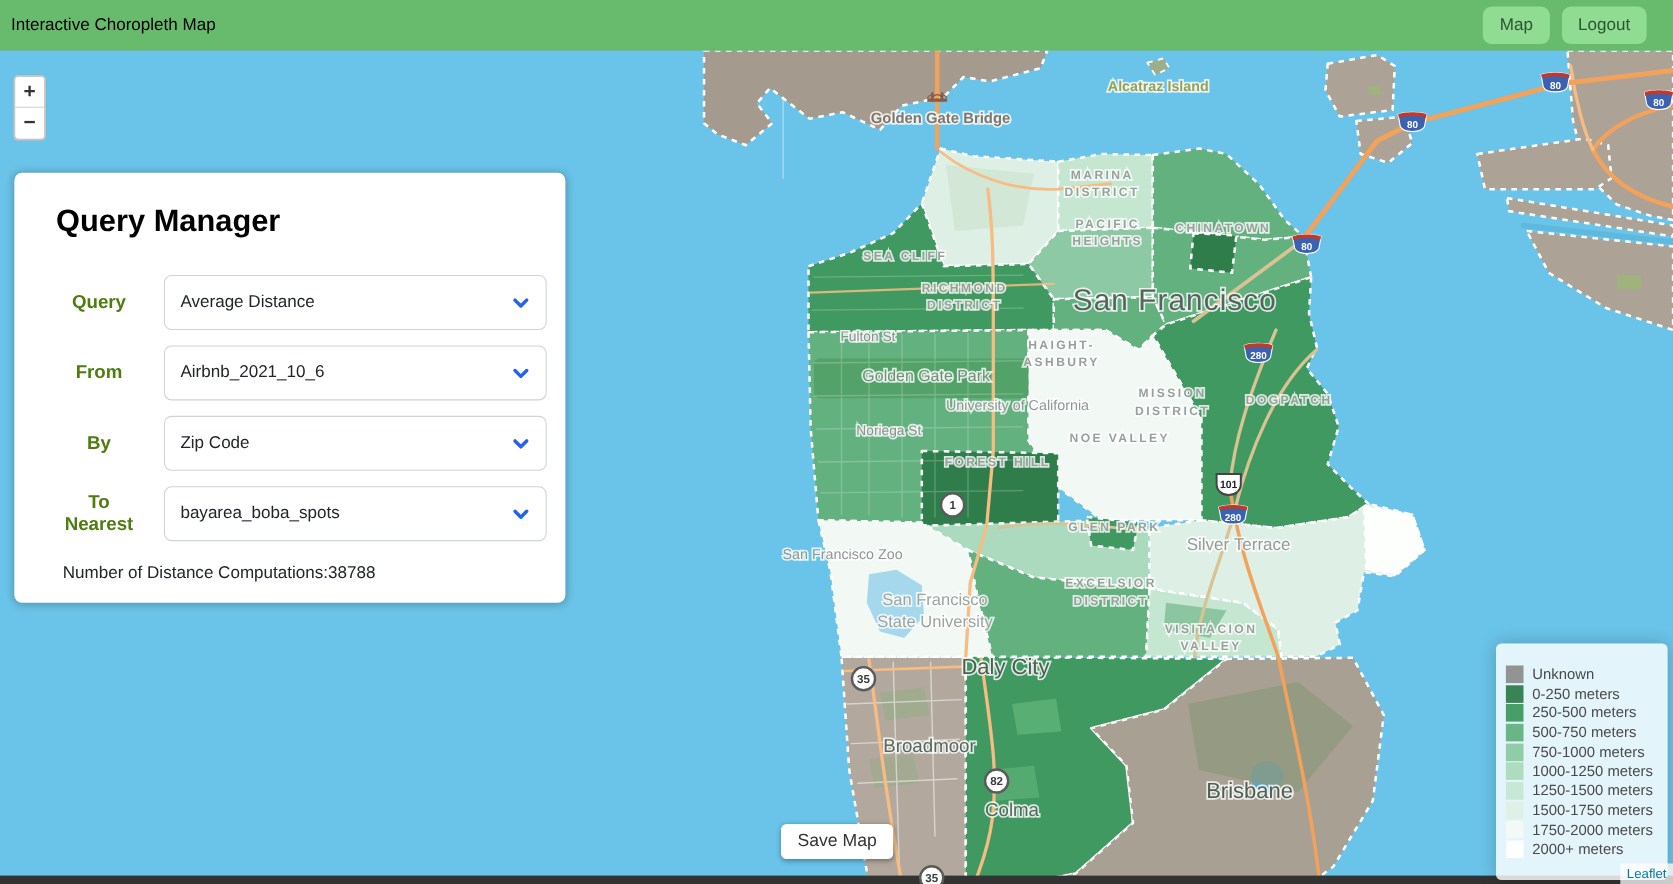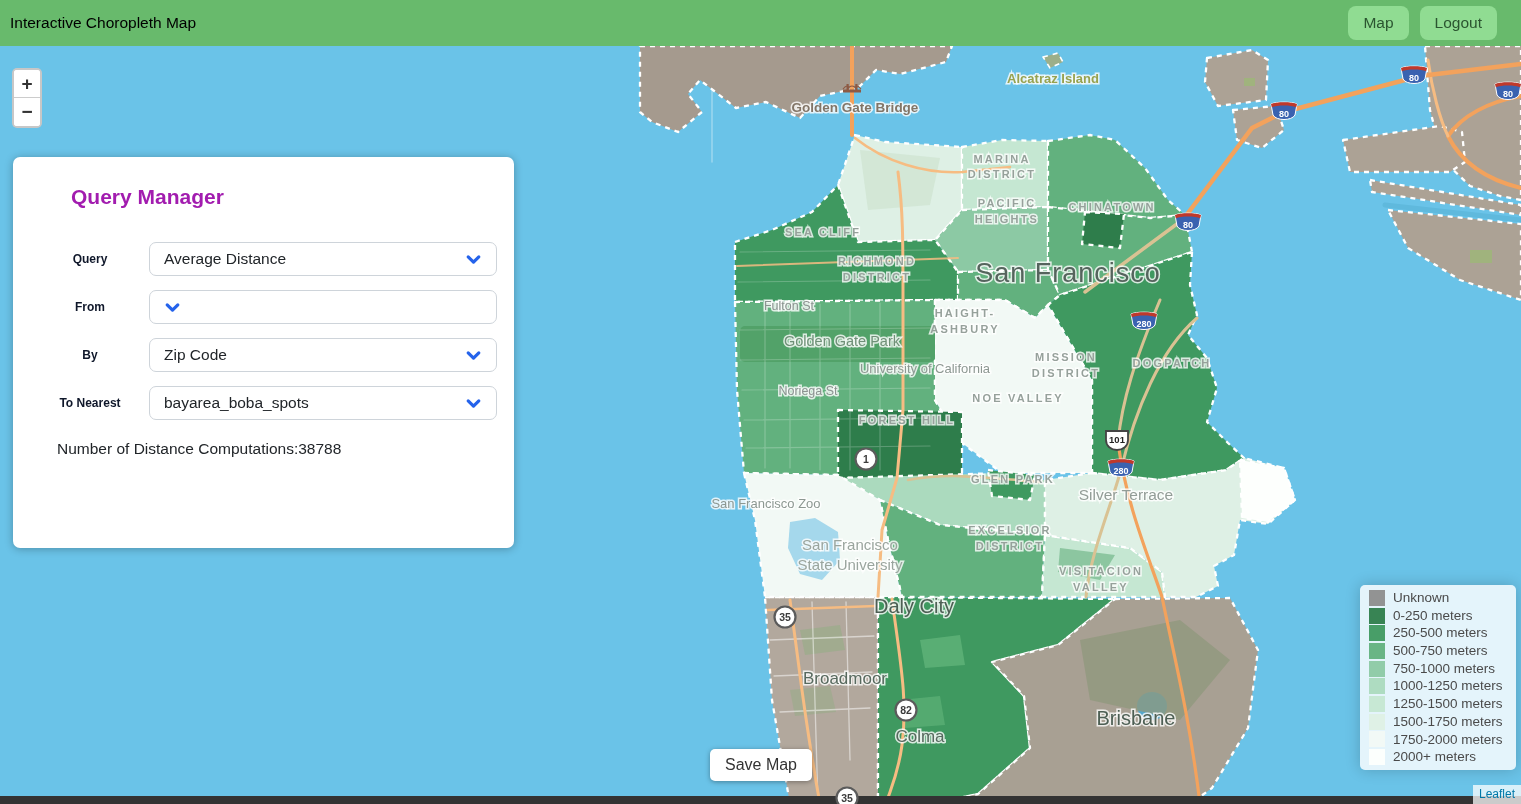--- a/index.html
+++ b/index.html
@@ -36,36 +36,36 @@
 
   
   .zoom-ctl { position: absolute; top: 68px; left: 12px; width: 30px; border: 2px solid rgba(0,0,0,.22);
               border-radius: 5px; overflow: hidden; background: #fff; z-index: 30; }
   .zoom-btn { width: 100%; height: 28px; background: #fff; border: none; font-size: 19px; font-weight: 700;
               color: #333; cursor: pointer; display: block; line-height: 26px; font-family: inherit; }
   .zoom-btn:first-child { border-bottom: 1px solid #ccc; }
 
   .panel { position: absolute; top: 157px; left: 13px; width: 501px; height: 391px; background: #fff;
            border-radius: 7px; box-shadow: 0 1px 8px rgba(0,0,0,.28); z-index: 30; padding: 28px 17px 0 31px; }
-  .panel-title { margin-left: 27px; margin-bottom: 33px; font-size: 21px; font-weight: 600; color: #a21caf; }
+  .panel-title { margin-left: 7px; margin-bottom: 33px; font-size: 28px; font-weight: 600; color: #000000; }
   .qm-row { display: flex; align-items: center; margin-bottom: 14px; }
   .qm-row:nth-child(4) { margin-bottom: 20px; }
-  .qm-label { width: 92px; padding: 0 9px; text-align: center; font-weight: 700; font-size: 12px; color: #0f172a; }
-  .qm-select { flex: 1; margin-left: 13px; height: 34px; border: 1px solid #ced4da; border-radius: 7px;
+  .qm-label { width: 92px; padding: 0 9px; text-align: center; font-weight: 700; font-size: 17px; color: #4d7c0f; }
+  .qm-select { flex: 1; margin-left: 13px; height: 50px; border: 1px solid #ced4da; border-radius: 7px;
                display: flex; align-items: center; padding: 0 14px; font-size: 15.5px; color: #212529;
                background: #fff; cursor: pointer; }
   .qm-select span { flex: 1; }
   .qm-note { margin-left: 13px; margin-top: 16px; font-size: 15.5px; color: #212529; }
 
   .save-btn { position: absolute; top: 749px; left: 710px; width: 102px; height: 32px; background: #fff;
               border: none; border-radius: 5px; box-shadow: 0 1px 5px rgba(0,0,0,.35); font-size: 16px;
               color: #333; font-family: inherit; cursor: pointer; z-index: 30; }
 
   .legend { position: absolute; top: 585px; left: 1360px; width: 156px; background: rgba(255,255,255,.82);
-            border-radius: 5px; box-shadow: 0 0 15px rgba(0,0,0,.2); padding: 4px 9px; z-index: 30;
+            border-radius: 5px; box-shadow: 0 0 15px rgba(0,0,0,.2); padding: 19px 9px; z-index: 30;
             line-height: 17.7px; font-size: 13.5px; color: #4a4a4a; }
   .legend-row { display: flex; align-items: center; height: 17.7px; }
   .legend-swatch { width: 16px; height: 16px; margin-right: 8px; opacity: .95; flex: 0 0 16px; }
 
   .attribution { position: absolute; right: 0; top: 785px; background: rgba(255,255,255,.75);
                  padding: 2px 6px 3px; font-size: 12px; color: #0078A8; z-index: 31; }
 </style>
 </head>
 <body>
 
@@ -288,20 +288,21 @@
           <div class="qm-select">
             <span>Average Distance</span>
             <svg width="17" height="17" viewBox="0 0 16 16">
               <path d="M3 5.5 L8 10.5 L13 5.5" fill="none" stroke="#2563eb" stroke-width="3" stroke-linecap="round" stroke-linejoin="round"></path>
             </svg>
           </div>
         </div>
         <div class="qm-row">
           <div class="qm-label">From</div>
           <div class="qm-select">
+            <span>Airbnb_2021_10_6</span>
             <svg width="17" height="17" viewBox="0 0 16 16">
               <path d="M3 5.5 L8 10.5 L13 5.5" fill="none" stroke="#2563eb" stroke-width="3" stroke-linecap="round" stroke-linejoin="round"></path>
             </svg>
           </div>
         </div>
         <div class="qm-row">
           <div class="qm-label">By</div>
           <div class="qm-select">
             <span>Zip Code</span>
             <svg width="17" height="17" viewBox="0 0 16 16">

